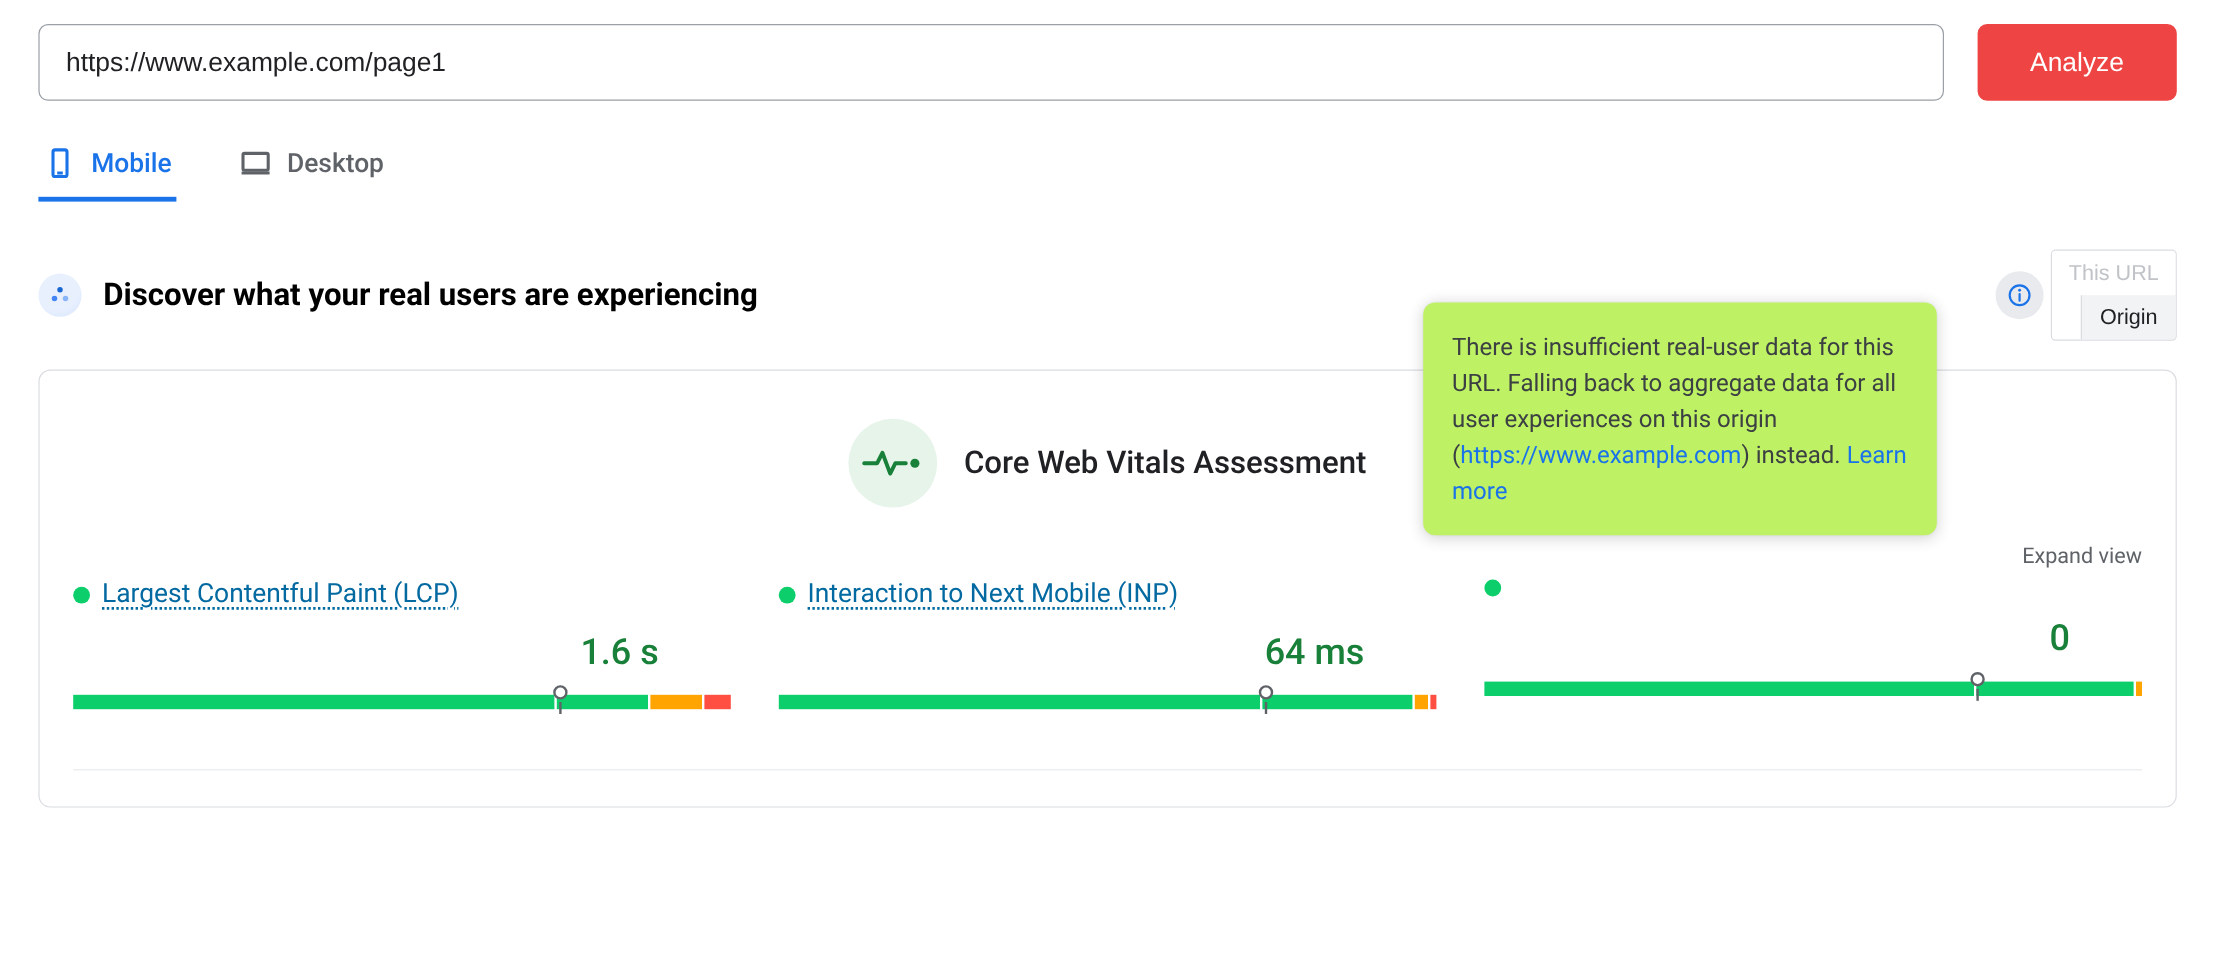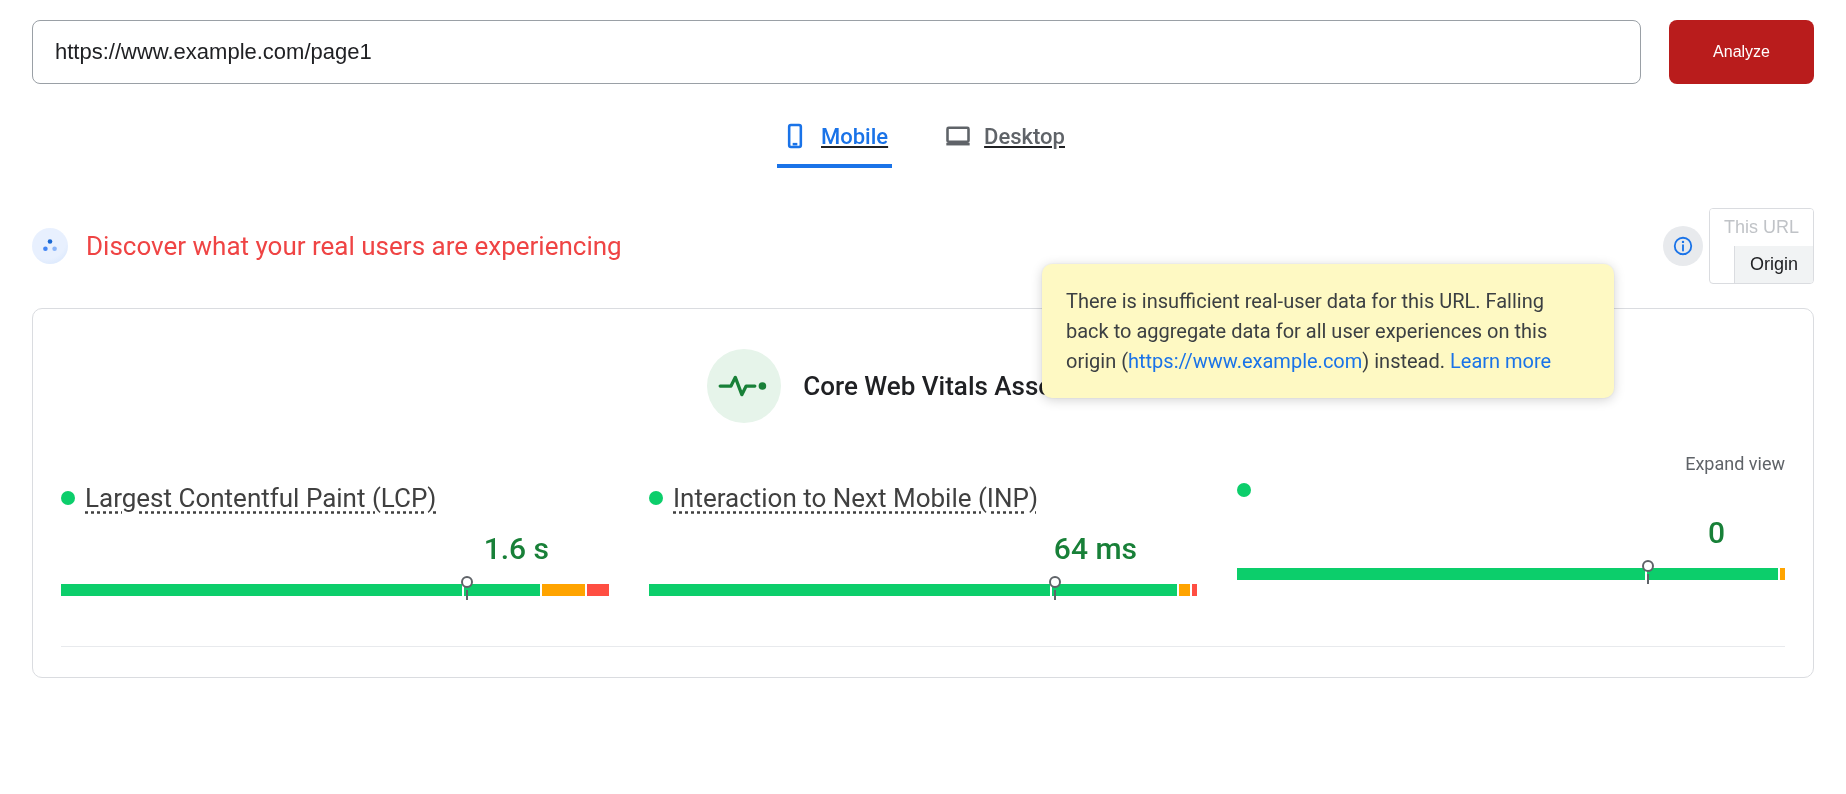--- a/index.html
+++ b/index.html
@@ -18,35 +18,33 @@
   .url-input {
     flex: 1;
     font-size: 22px;
     padding: 18px 22px;
     border: 1px solid #9aa0a6;
     border-radius: 8px;
     color: #202124;
     outline: none;
   }
   .analyze-btn {
-    background: #b91c1c;
+    background: #ef4444;
     color: #fff;
     border: none;
     border-radius: 8px;
-    font-size: 16px;
+    font-size: 22px;
     font-weight: 500;
     padding: 0 44px;
     cursor: pointer;
   }
   .tabs {
     display: flex;
-    justify-content: center;
     gap: 48px;
     margin-bottom: 40px;
-    text-decoration: underline;
   }
   .tab {
     display: flex;
     align-items: center;
     gap: 12px;
     font-size: 22px;
     font-weight: 500;
     padding: 10px 4px 14px;
     cursor: pointer;
     color: #5f6368;
@@ -67,22 +65,22 @@
     margin-bottom: 24px;
   }
   .crux-icon {
     width: 36px; height: 36px;
     border-radius: 50%;
     background: radial-gradient(circle at 40% 30%, #e8f0fe 60%, #d2e3fc 100%);
     display: flex; align-items: center; justify-content: center;
   }
   .section-title {
     font-size: 26px;
-    font-weight: 400;
-    color: #ef4444;
+    font-weight: 700;
+    color: #000000;
   }
   .scope-toggle {
     margin-left: auto;
     display: flex;
     align-items: center;
     gap: 6px;
     position: relative;
   }
   .info-btn {
     width: 40px; height: 40px;
@@ -107,24 +105,24 @@
     border: none;
     cursor: pointer;
     color: #5f6368;
   }
   .toggle-btn.disabled { color: #c0c3c7; cursor: default; background:#fff;}
   .toggle-btn.active { background: #f1f3f4; color: #202124; }
   .toggle-btn + .toggle-btn { border-left: 1px solid #dadce0; margin-left: 24px; }
 
   .tooltip {
     position: absolute;
-    top: 56px;
+    top: 44px;
     right: 200px;
-    width: 572px;
-    background: #fef9c3;
+    width: 428px;
+    background: #bef264;
     border-radius: 10px;
     box-shadow: 0 2px 12px rgba(0,0,0,0.18), 0 0 0 1px rgba(0,0,0,0.02);
     padding: 22px 24px;
     font-size: 20px;
     line-height: 1.5;
     color: #3c4043;
     z-index: 5;
   }
   .tooltip a { color: #1a73e8; text-decoration: none; }
 
@@ -175,24 +173,24 @@
     align-items: center;
     gap: 10px;
     margin-bottom: 18px;
   }
   .dot {
     width: 14px; height: 14px; border-radius: 50%;
     background: #0cce6b;
     flex-shrink: 0;
   }
   .metric-name {
-    font-size: 26px;
+    font-size: 22px;
     text-decoration: underline dotted;
     text-underline-offset: 4px;
-    color: #404040;
+    color: #0369a1;
   }
   .metric-value {
     font-size: 30px;
     font-weight: 500;
     color: #188038;
     text-align: right;
     padding-right: 60px;
     margin-bottom: 18px;
   }
   .bar-wrap {

